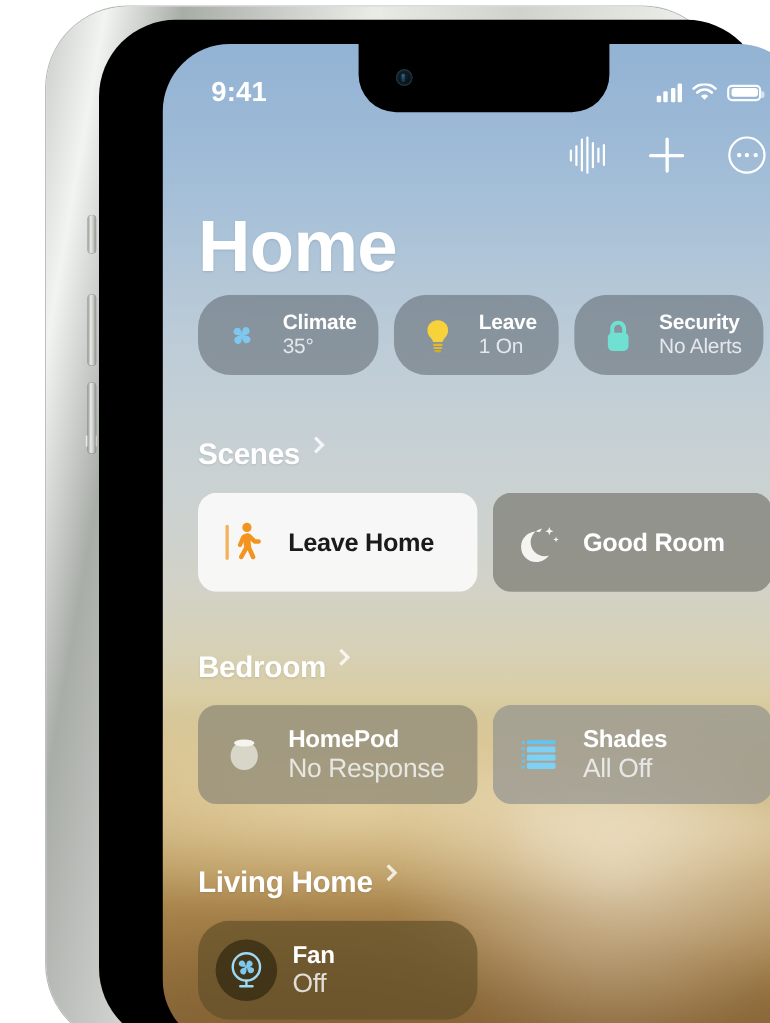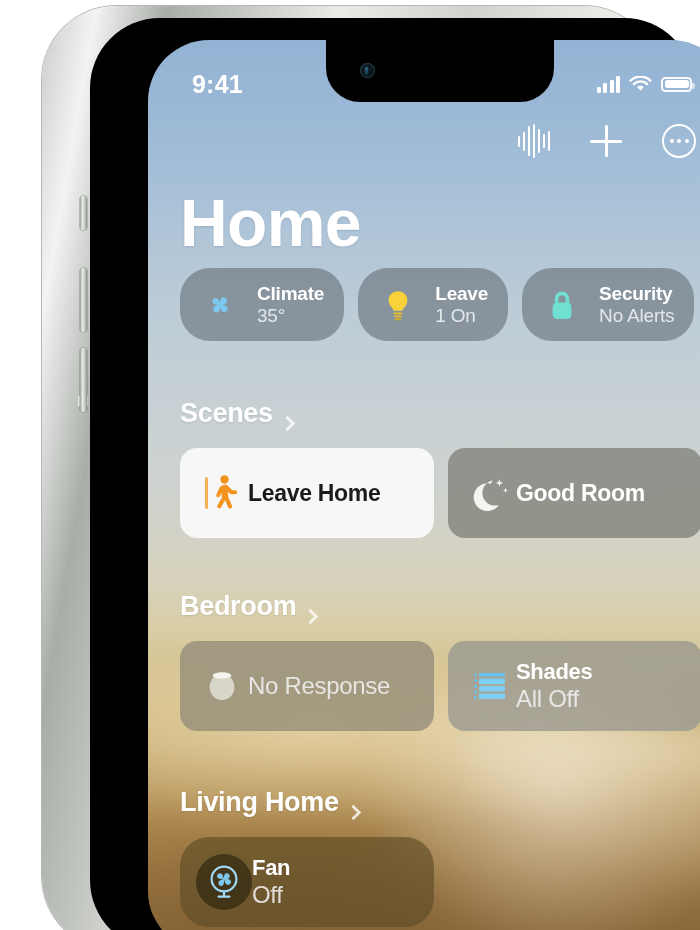--- a/index.html
+++ b/index.html
@@ -153,39 +153,39 @@
     display:flex; align-items:center; gap:11px;
     background:rgba(88,96,104,.52); backdrop-filter:blur(18px);
     border-radius:30px; padding:10px 20px 10px 14px; height:73px;
     flex:0 0 auto;
   }
   .pill-txt{ display:flex; flex-direction:column; justify-content:center; line-height:1.12; }
   .pill-title{ color:#fff; font-size:19px; font-weight:700; letter-spacing:-.2px; }
   .pill-sub{ color:rgba(236,239,242,.92); font-size:19px; font-weight:400; letter-spacing:-.2px; }
 
   
-  .section-head{ display:flex; align-items:flex-end; gap:9px; }
+  .section-head{ display:flex; align-items:flex-start; gap:9px; }
   .section-title{ color:#fff; font-size:27px; font-weight:700; letter-spacing:-.3px;
     text-shadow:0 1px 2px rgba(60,60,60,.14); }
   .chev{ width:11px; height:11px; border-right:3.4px solid rgba(255,255,255,.78);
     border-top:3.4px solid rgba(255,255,255,.78); transform:rotate(45deg); margin-top:1px; }
 
   .sec-scenes{ position:absolute; top:358px; left:32px; }
   .sec-bedroom{ position:absolute; top:551px; left:32px; }
   .sec-living{ position:absolute; top:747px; left:32px; }
 
   
   .tile-row{ position:absolute; left:32px; display:flex; gap:14px; }
   .row-scenes{ top:408px; }
   .row-bedroom{ top:601px; }
   .row-living{ top:797px; }
 
   .tile{
     width:254px; height:90px; border-radius:17px;
-    display:flex; align-items:center; padding:0 16px;
+    display:flex; align-items:center; gap:14px; padding:0 16px;
     background:rgba(110,108,100,.62); backdrop-filter:blur(16px);
   }
   .tile.on{ background:rgba(250,250,250,.93); }
   .tile.bedroom-a{ background:rgba(140,136,118,.72); }
   .tile.bedroom-b{ background:rgba(150,150,145,.74); }
   .tile.living-a{ background:rgba(92,76,38,.62);border-radius:29px; }
 
   .tile-txt{ display:flex; flex-direction:column; justify-content:center; line-height:1.16; }
   .tile-title{ color:#fff; font-size:22px; font-weight:700; letter-spacing:-.3px; }
   .tile-sub{ color:rgba(240,240,240,.88); font-size:24px; font-weight:400; letter-spacing:-.3px; }
@@ -368,20 +368,21 @@
 
           <div class="tile-row row-bedroom">
             <div class="tile bedroom-a">
               <span class="icon-wrap">
                 <svg width="46" height="46" viewBox="0 0 46 46">
                   <path d="M23 11c-7 0-12.4 5.6-12.4 13.2C10.6 31.4 16 37 23 37s12.4-5.6 12.4-12.8C35.4 16.6 30 11 23 11z" fill="#d8d6c8"></path>
                   <ellipse cx="23" cy="12.4" rx="9.3" ry="3.2" fill="#f5f4ee"></ellipse>
                 </svg>
               </span>
               <span class="tile-txt">
+                <span class="tile-title">HomePod</span>
                 <span class="tile-sub">No Response</span>
               </span>
             </div>
 
             <div class="tile bedroom-b">
               <span class="icon-wrap">
                 <svg width="42" height="42" viewBox="0 0 42 42">
                   <rect x="10" y="8" width="26" height="3.6" rx="1" fill="#63c4f2"></rect>
                   <rect x="10" y="13.6" width="26" height="5.6" rx="1.4" fill="#7fd0f5"></rect>
                   <rect x="10" y="21" width="26" height="5.6" rx="1.4" fill="#7fd0f5"></rect>

